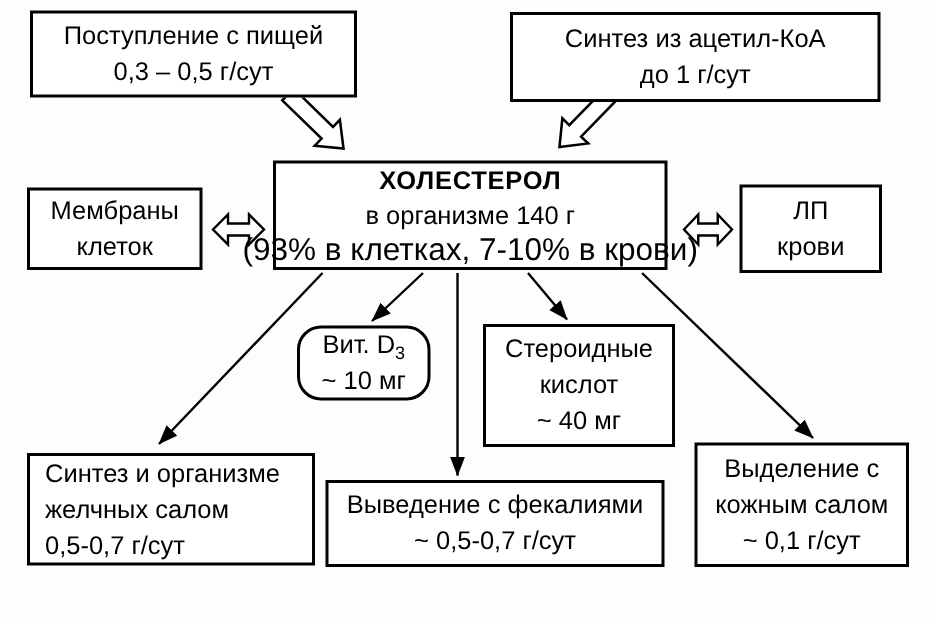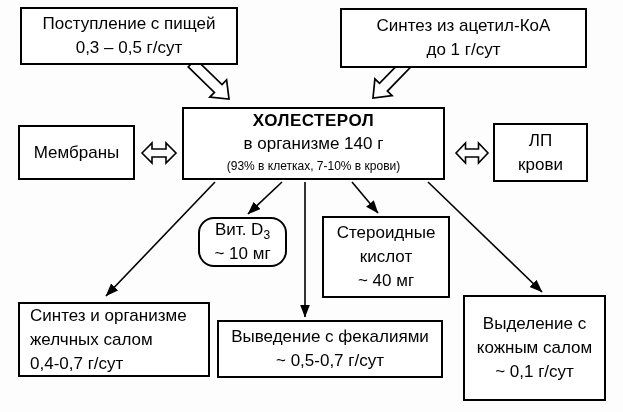--- a/index.html
+++ b/index.html
@@ -7,35 +7,35 @@
     position:relative;width:623px;height:412px;background:#fdfdfd;
     font-family:Liberation Sans, sans-serif;color:#000;overflow:hidden;padding-left:40px;
   }
   .box{
     position:absolute;border:2px solid #000;background:#fff;
     display:flex;flex-direction:column;justify-content:center;align-items:center;
     font-size:17px;line-height:24px;text-align:center;box-sizing:border-box;
   }
   .box .ln{white-space:nowrap;}
   .bold{font-weight:bold;letter-spacing:.5px;}
-  .small-line{font-size:12px;}
+  .small-line{font-size:21px;}
   #box-bile{align-items:flex-start;text-align:left;padding-left:10px;}
   sub{font-size:12px;line-height:0;}
   svg{position:absolute;left:0;top:0;}
   
   #box-food      {left:20px;  top:7px;   width:218px; height:58px;}
   #box-synthesis {left:340px; top:8px;   width:247px; height:60px;}
   #box-chol      {left:182px; top:107px; width:263px; height:73px; line-height:23px;}
   #box-membranes {left:18px;  top:125px; width:117px; height:55px;}
   #box-lp        {left:493px; top:123px; width:95px;  height:59px;align-items:center;}
   #box-vitd3     {left:198px; top:217px; width:89px;  height:50px;border-radius:16px;}
   #box-steroid   {left:322px; top:216px; width:128px; height:82px;}
   #box-bile      {left:18px;  top:302px; width:192px; height:75px;}
   #box-feces     {left:217px; top:320px; width:226px; height:58px;}
-  #box-sebum     {left:463px; top:295px; width:143px; height:106px;}
+  #box-sebum     {left:463px; top:295px; width:143px; height:83px;}
 </style>
 </head>
 <body>
 
 <div id="canvas">
 
   <svg width="623" height="412" viewBox="0 0 623 412">
     <defs>
       <marker id="ah" markerUnits="userSpaceOnUse" markerWidth="14" markerHeight="11" refX="12.5" refY="5" orient="auto">
         <path d="M0,0 L13,5 L0,10 Z" fill="#000"></path>
@@ -62,20 +62,21 @@
     <span class="ln">0,3 – 0,5 г/сут</span>
   </div>
 
   <div class="box" id="box-synthesis">
     <span class="ln">Синтез из ацетил-КоА</span>
     <span class="ln">до 1 г/сут</span>
   </div>
 
   <div class="box" id="box-membranes">
     <span class="ln">Мембраны</span>
+    <span class="ln">клеток</span>
   </div>
 
   <div class="box" id="box-chol">
     <span class="ln bold">ХОЛЕСТЕРОЛ</span>
     <span class="ln">в организме 140 г</span>
     <span class="ln small-line">(93% в клетках, 7-10% в крови)</span>
   </div>
 
   <div class="box" id="box-lp">
     <span class="ln">ЛП</span>
@@ -89,21 +90,21 @@
 
   <div class="box" id="box-steroid">
     <span class="ln">Стероидные</span>
     <span class="ln">кислот</span>
     <span class="ln">~ 40 мг</span>
   </div>
 
   <div class="box" id="box-bile">
     <span class="ln">Синтез и организме</span>
     <span class="ln">желчных салом</span>
-    <span class="ln">0,4-0,7 г/сут</span>
+    <span class="ln">0,5-0,7 г/сут</span>
   </div>
 
   <div class="box" id="box-feces">
     <span class="ln">Выведение с фекалиями</span>
     <span class="ln">~ 0,5-0,7 г/сут</span>
   </div>
 
   <div class="box" id="box-sebum">
     <span class="ln">Выделение с</span>
     <span class="ln">кожным салом</span>

